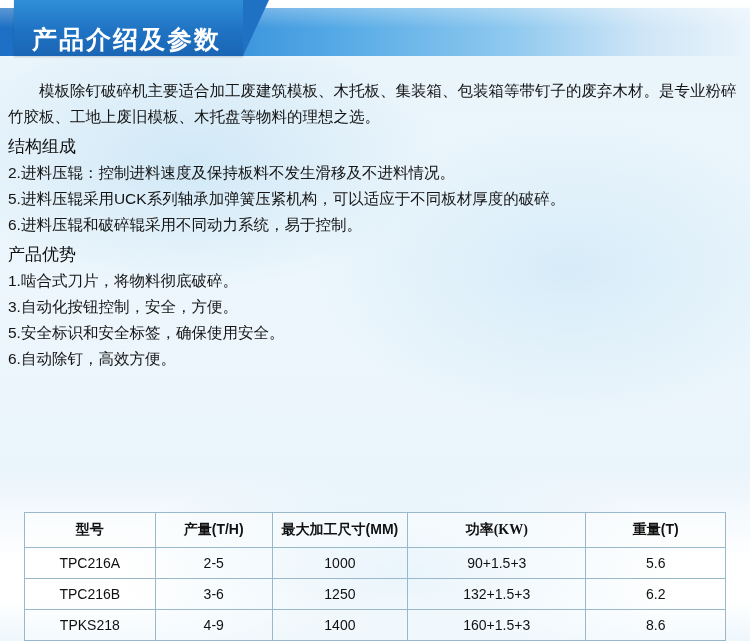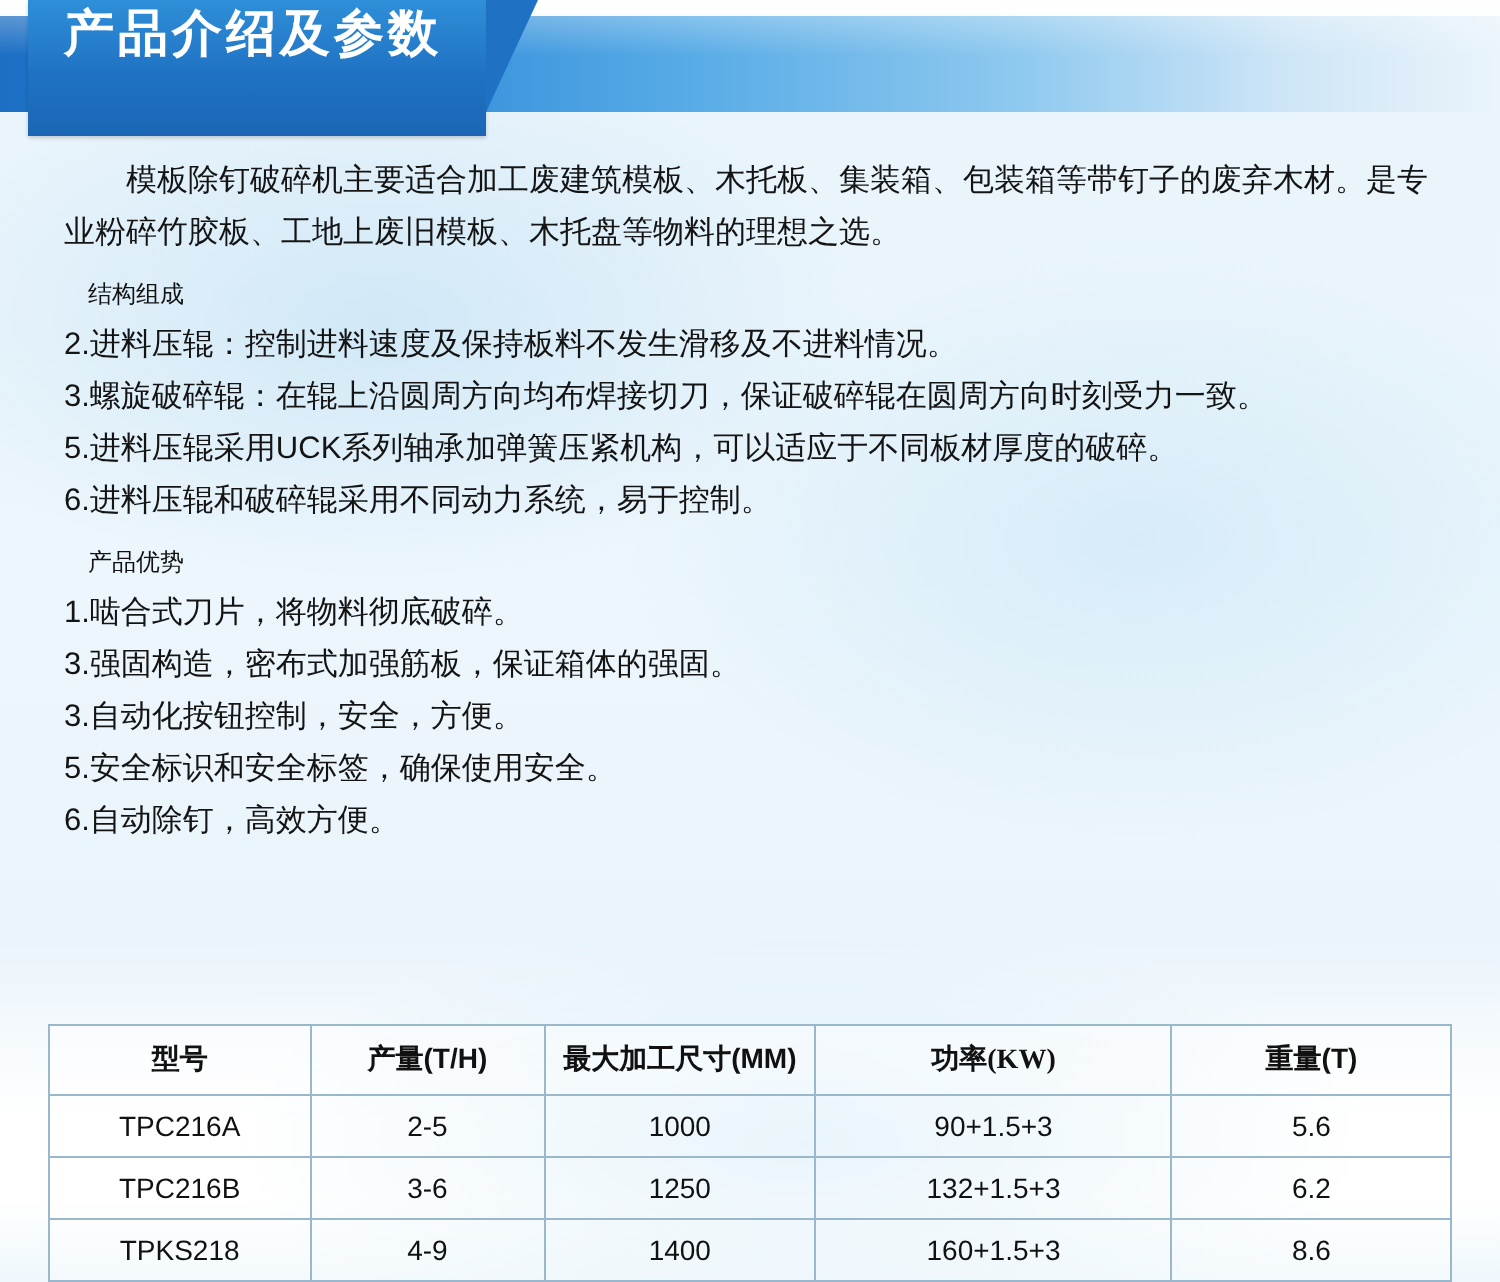--- a/index.html
+++ b/index.html
@@ -78,23 +78,23 @@
     top: 8px;
     width: 750px;
     height: 20px;
     background: linear-gradient(to bottom, rgba(255,255,255,0.28), rgba(255,255,255,0));
   }
   .banner-tab {
     position: absolute;
     left: 14px;
     top: 0px;
     height: 56px;
-    padding: 0 22px 12px 18px;
+    padding: 0 22px 0 18px;
     display: flex;
-    align-items: flex-start;
+    align-items: flex-end;
     background: linear-gradient(to bottom, #2f8fd8 0%, #1f72c3 55%, #1a66b4 100%);
     box-shadow: 0 1px 2px rgba(0,0,0,0.18);
   }
   .banner-tab:after {
     content: "";
     position: absolute;
     right: -26px;
     top: 0;
     width: 0;
     height: 0;
@@ -110,34 +110,34 @@
     letter-spacing: 2px;
     white-space: nowrap;
   }
 
   
   .content {
     position: absolute;
     left: 0;
     top: 78px;
     width: 750px;
-    padding: 0 32px;
+    padding: 0 8px;
     box-sizing: border-box;
     color: #111111;
     font-size: 15.5px;
     line-height: 26px;
   }
   .para {
     text-indent: 2em;
     margin: 0 0 2px 0;
     color: #141414;
   }
   .section-title {
-    margin: 4px 0 0 12px;
-    font-size: 12px;
+    margin: 4px 0 0 0;
+    font-size: 17px;
     font-weight: normal;
     color: #111111;
   }
   .list-line {
     margin: 0;
     color: #141414;
   }
 
   
   .table-wrap {
@@ -187,27 +187,25 @@
     <div class="banner-tab">
       <span class="banner-title">产品介绍及参数</span>
     </div>
   </div>
 
   <div class="content">
     <p class="para">模板除钉破碎机主要适合加工废建筑模板、木托板、集装箱、包装箱等带钉子的废弃木材。是专业粉碎竹胶板、工地上废旧模板、木托盘等物料的理想之选。</p>
 
     <p class="section-title">结构组成</p>
     <p class="list-line">2.进料压辊：控制进料速度及保持板料不发生滑移及不进料情况。</p>
-    <p class="list-line">3.螺旋破碎辊：在辊上沿圆周方向均布焊接切刀，保证破碎辊在圆周方向时刻受力一致。</p>
     <p class="list-line">5.进料压辊采用UCK系列轴承加弹簧压紧机构，可以适应于不同板材厚度的破碎。</p>
     <p class="list-line">6.进料压辊和破碎辊采用不同动力系统，易于控制。</p>
 
     <p class="section-title">产品优势</p>
     <p class="list-line">1.啮合式刀片，将物料彻底破碎。</p>
-    <p class="list-line">3.强固构造，密布式加强筋板，保证箱体的强固。</p>
     <p class="list-line">3.自动化按钮控制，安全，方便。</p>
     <p class="list-line">5.安全标识和安全标签，确保使用安全。</p>
     <p class="list-line">6.自动除钉，高效方便。</p>
   </div>
 
   <div class="table-wrap">
     <table class="spec">
       <thead>
         <tr>
           <th class="col0">型号</th>

